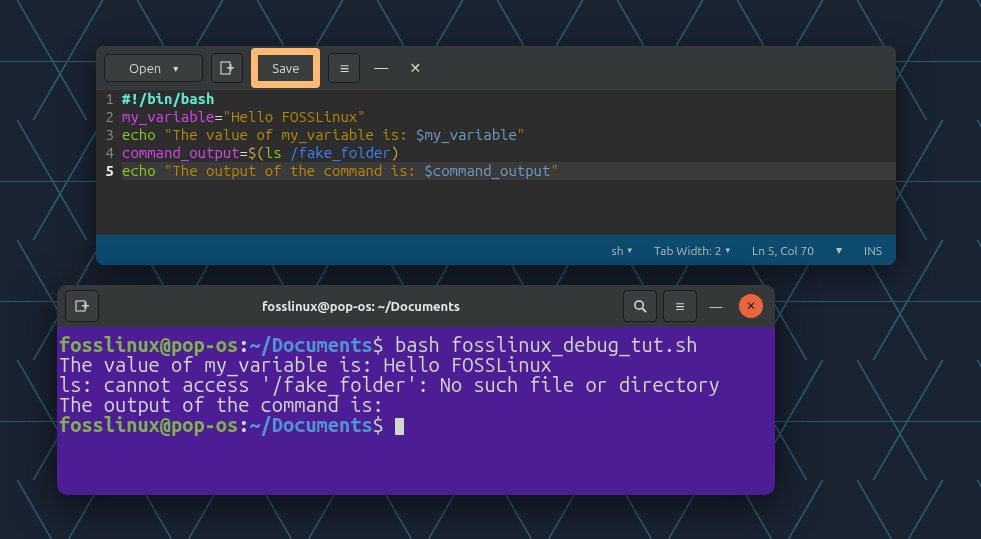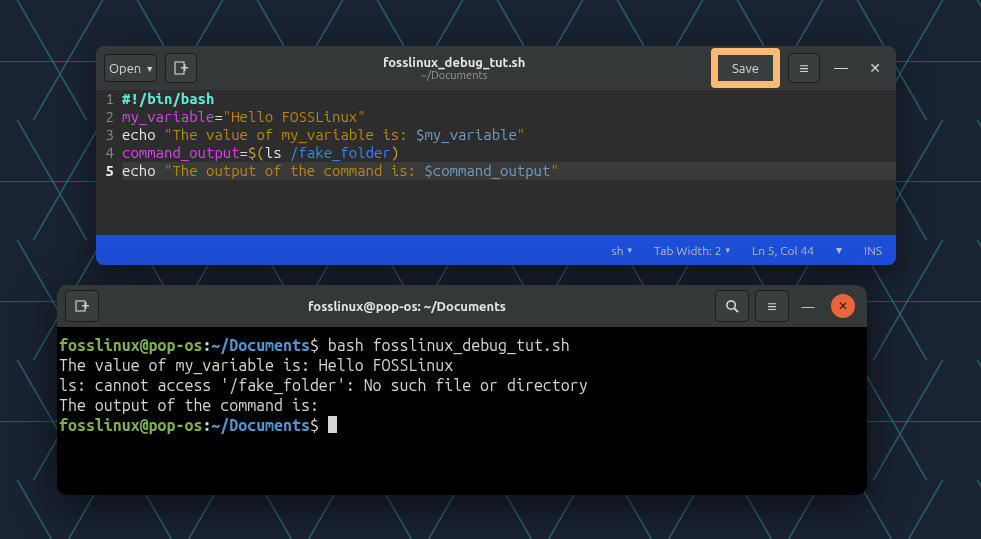--- a/index.html
+++ b/index.html
@@ -40,25 +40,25 @@
       height: 44px;
       background: #343838;
       display: flex;
       align-items: center;
       padding: 0 8px;
       gap: 8px;
     }
     .open-btn {
       display: flex;
       align-items: center;
-      gap: 6px;
+      gap: 12px;
       background: #3a3e3e;
       border: 1px solid #1c1c1c;
       border-radius: 4px;
-      padding: 6px 4px;
+      padding: 6px 24px;
       color: #d3d7cf;
       font-size: 13px;
       cursor: pointer;
     }
     .open-btn .chev { font-size: 10px; }
     .newtab-btn {
       width: 32px; height: 30px;
       background: #3a3e3e;
       border: 1px solid #1c1c1c;
       border-radius: 4px;
@@ -119,44 +119,44 @@
       white-space: pre;
       color: #d3d7cf;
     }
     .code .line { display: block; }
     .code .line.hl { background: #3a3a3a; }
     .tk-comment { color: #5eead4; font-weight: bold; }
     .tk-var { color: #d946ef; }
     .tk-op { color: #d3d7cf; }
     .tk-str { color: #b58900; }
     .tk-varref { color: #6c9cc4; }
-    .tk-cmd { color: #e5e5e5; text-align: center; }
+    .tk-cmd { color: #84cc16; text-align: center; }
     .tk-subst { color: #c9a93a; }
     .tk-path { color: #3b82f6; }
     .editor-status {
       height: 30px;
-      background: #1d4ed8;
+      background: #0c4a6e;
       display: flex;
       align-items: center;
       justify-content: flex-end;
       gap: 22px;
       padding: 0 14px;
       color: #bbb;
       font-size: 12px;
     }
     .status-item { display: flex; align-items: center; gap: 4px; cursor: pointer; }
     .status-item .chev { font-size: 9px; }
     
     .terminal-window {
       position: absolute;
       left: 57px;
       top: 285px;
-      width: 810px;
+      width: 718px;
       height: 210px;
-      background: #000000;
+      background: #4c1d95;
       border-radius: 10px;
       box-shadow: 0 10px 40px rgba(0,0,0,0.6);
       overflow: hidden;
       z-index: 2;
     }
     .terminal-header {
       height: 42px;
       background: #343838;
       display: flex;
       align-items: center;
@@ -187,21 +187,21 @@
       display: flex; align-items: center; justify-content: center;
       color: #2a1a14;
       cursor: pointer;
       font-size: 12px;
       margin-left: 4px;
       margin-right: 4px;
     }
     .terminal-body {
       padding: 8px 2px 8px 2px;
       font-family: 'Ubuntu Mono', 'Consolas', monospace;
-      font-size: 16px;
+      font-size: 20px;
       line-height: 20px;
       color: #d3d7cf;
       white-space: pre;
       height: calc(100% - 42px);
       overflow-y: auto;
     }
     .terminal-body::-webkit-scrollbar { width: 10px; }
     .terminal-body::-webkit-scrollbar-track { background: #2a2a2a; }
     .terminal-body::-webkit-scrollbar-thumb { background: #555; border-radius: 4px; }
     .tp-user { color: #7fb24f; font-weight: bold; }
@@ -227,24 +227,20 @@
       <span>Open</span>
       <span class="chev">▾</span>
     </div>
     <div class="newtab-btn">
       <svg width="16" height="16" viewBox="0 0 16 16">
           <rect x="2" y="2" width="9" height="12" fill="none" stroke="#ccc" stroke-width="1.2"></rect>
           <rect x="8" y="7" width="7" height="1.5" fill="#ccc"></rect>
           <rect x="11" y="4" width="1.5" height="7" fill="#ccc"></rect>
         </svg>
     </div>
-    <div class="editor-title-wrap">
-      <div class="editor-title">fosslinux_debug_tut.sh</div>
-      <div class="editor-subtitle">~/Documents</div>
-    </div>
     <div class="save-btn">Save</div>
     <div class="icon-btn">
       <span>≡</span>
     </div>
     <div class="win-btn">
       <span>—</span>
     </div>
     <div class="win-btn">
       <span>✕</span>
     </div>
@@ -262,21 +258,21 @@
   <div class="editor-status">
     <div class="status-item">
       <span>sh</span>
       <span class="chev">▾</span>
     </div>
     <div class="status-item">
       <span>Tab Width: 2</span>
       <span class="chev">▾</span>
     </div>
     <div class="status-item">
-      <span>Ln 5, Col 44</span>
+      <span>Ln 5, Col 70</span>
     </div>
     <span class="chev">▾</span>
     <div class="status-item">
       <span>INS</span>
     </div>
   </div>
 </div>
 
 <div class="terminal-window">
   <div class="terminal-header">

